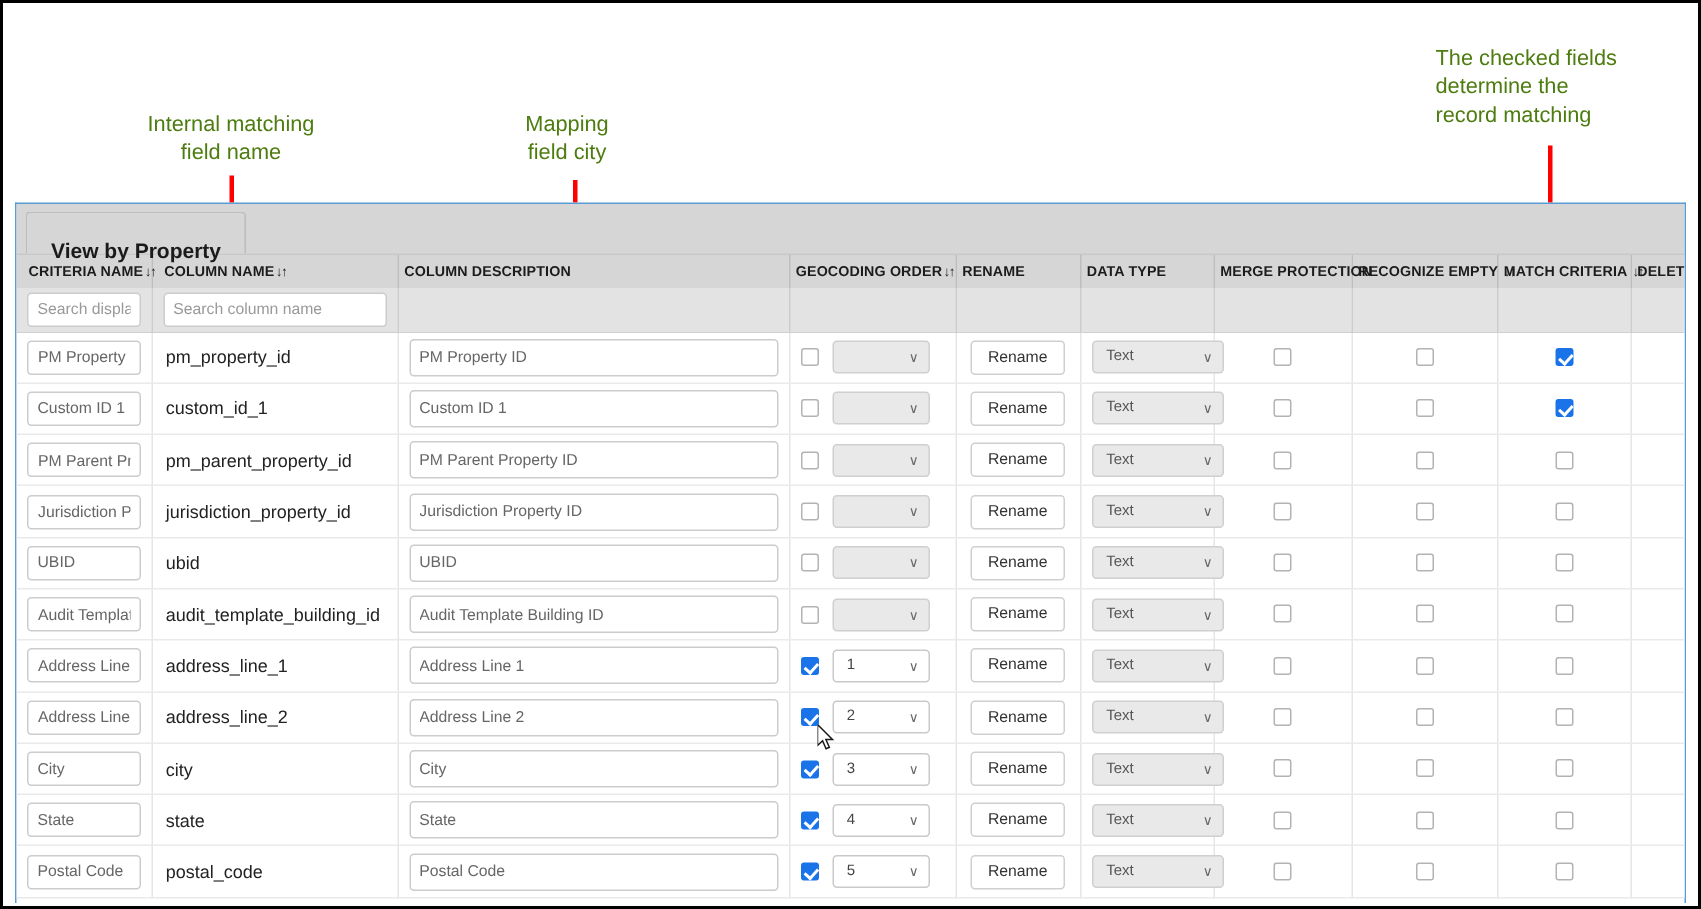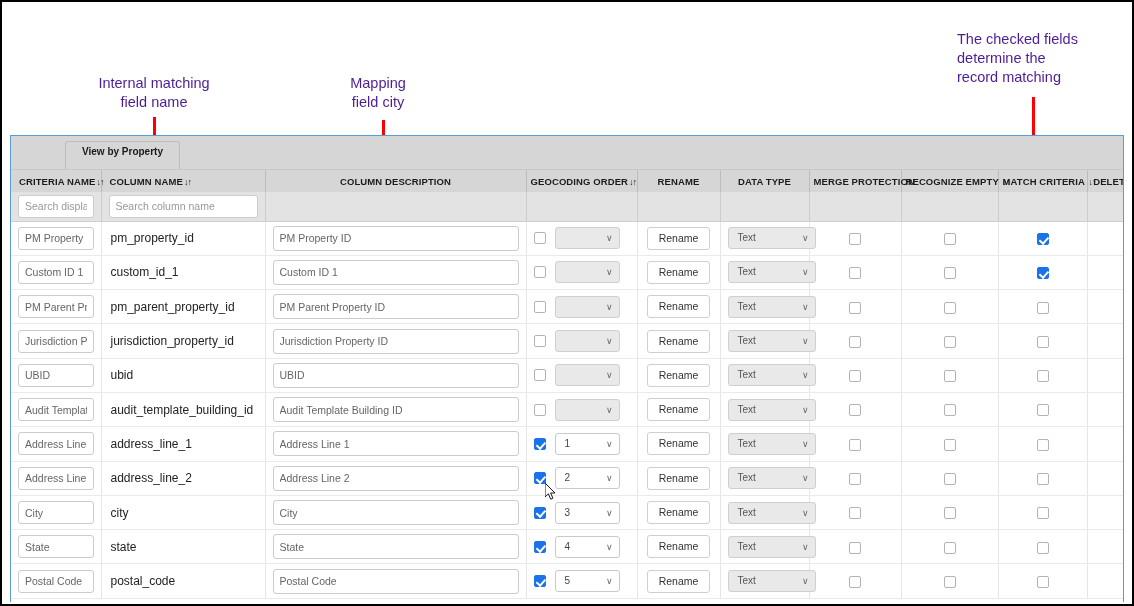--- a/index.html
+++ b/index.html
@@ -13,21 +13,21 @@
   }
   
   .frame {
     position:absolute; left:0; top:0; width:1134px; height:606px;
     border:2px solid #000; background:#fff; overflow:hidden;
   }
 
   
   .annot {
     position:absolute;
-    color:#4c1d95;
+    color:#4d7c0f;
     font-size:14.5px;
     line-height:19px;
     white-space:pre-line;
     text-align:center;
     font-family:"Liberation Sans", sans-serif;
   }
   .arrow-line { position:absolute; background:#ff0000; width:3px; }
   .arrow-head {
     position:absolute; width:0; height:0;
     border-left:6px solid transparent;
@@ -44,45 +44,44 @@
     overflow:hidden;
   }
   .tabs {
     display:flex; align-items:flex-end;
     height:34px;
     background:#d6d6d6;
     padding-left:6px;
     border-bottom:1px solid #c8c8c8;
   }
   .tab {
-    font-size:10px; font-weight:bold; color:#222;
-    padding:3px 16px 6px 16px;
+    font-size:14px; font-weight:bold; color:#222;
+    padding:18px 16px 6px 16px;
     border:1px solid #c6c6c6;
     border-bottom:none;
     background:#ececec;
     border-radius:3px 3px 0 0;
     margin-right:3px;
     height:28px;
     line-height:14px;
     white-space:nowrap;
-    margin-left:48px;
   }
   .tab.active { background:#d6d6d6; color:#1a1a1a; border-color:#bdbdbd; }
   .tab.inactive { background:#f4f4f4; color:#444; font-weight:normal; }
 
   table.grid { border-collapse:collapse; width:100%; table-layout:fixed; }
   table.grid th {
     background:#d6d6d6;
     font-size:9.5px;
     font-weight:bold;
     color:#1c1c1c;
     letter-spacing:0.1px;
     padding:5px 4px;
     height:22px;
-    text-align:center;
+    text-align:left;
     border-right:1px solid #bdbdbd;
     border-bottom:none;
     white-space:nowrap;
   }
   table.grid th.leftal { text-align:left; padding-left:8px; }
   table.grid tr.searchrow td {
     background:#e3e3e3;
     border-right:1px solid #cdcdcd;
     border-bottom:1px solid #cfcfcf;
     height:29px;

